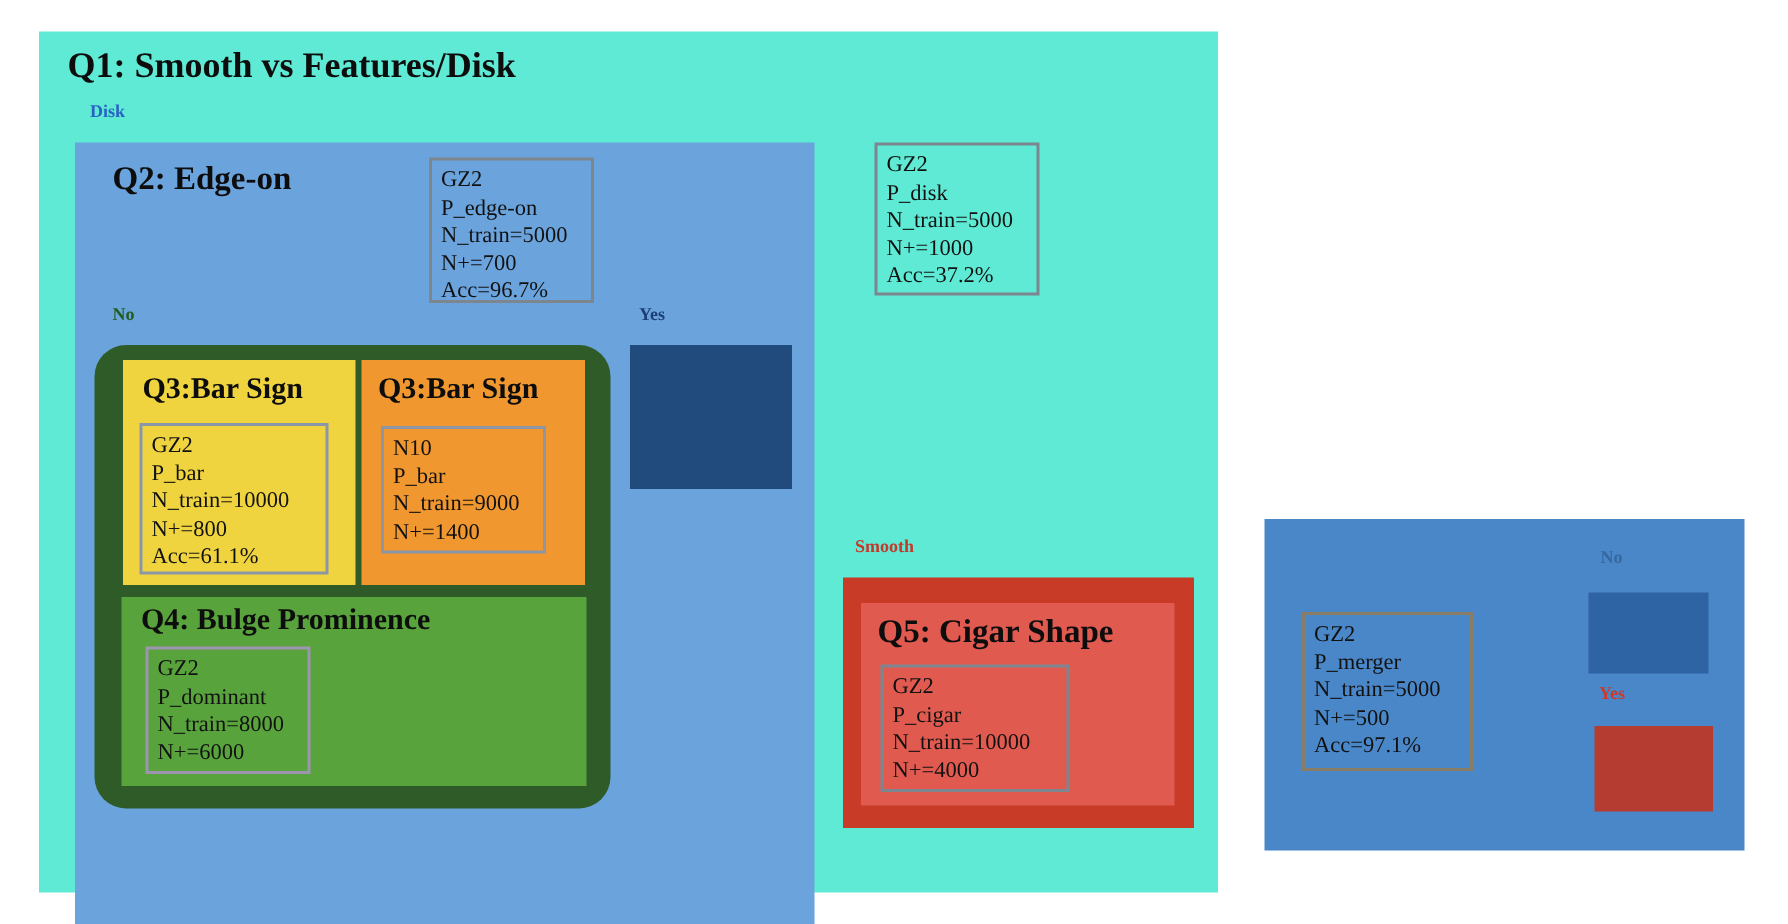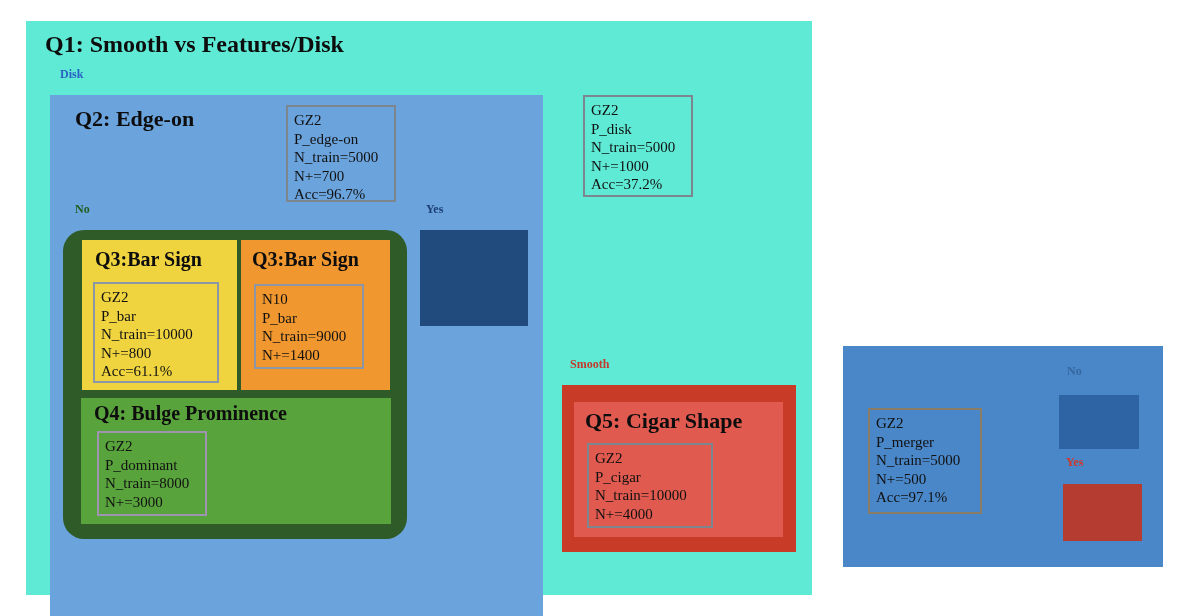--- a/index.html
+++ b/index.html
@@ -86,21 +86,21 @@
               <div>N+=1400</div>
             </div>
         </div>
 
         <div class="panel bg-lgreen" style="left:18px;top:168px;width:310px;height:126px;padding-left:18px;">
           <div class="title t20" style="left:13px;top:4px;">Q4: Bulge Prominence</div>
           <div class="infobox bd-purple" style="left:16px;top:33px;width:110px;height:85px;">
               <div>GZ2</div>
               <div>P_dominant</div>
               <div>N_train=8000</div>
-              <div>N+=3000</div>
+              <div>N+=6000</div>
             </div>
         </div>
       </div>
 
       <div class="branch c-yes-navy" style="left:376px;top:107px;">Yes</div>
 
       <div class="panel bg-navy" style="left:370px;top:135px;width:108px;height:96px;"></div>
     </div>
 
     <div class="infobox bd-gray" style="left:557px;top:74px;width:110px;height:102px;">

